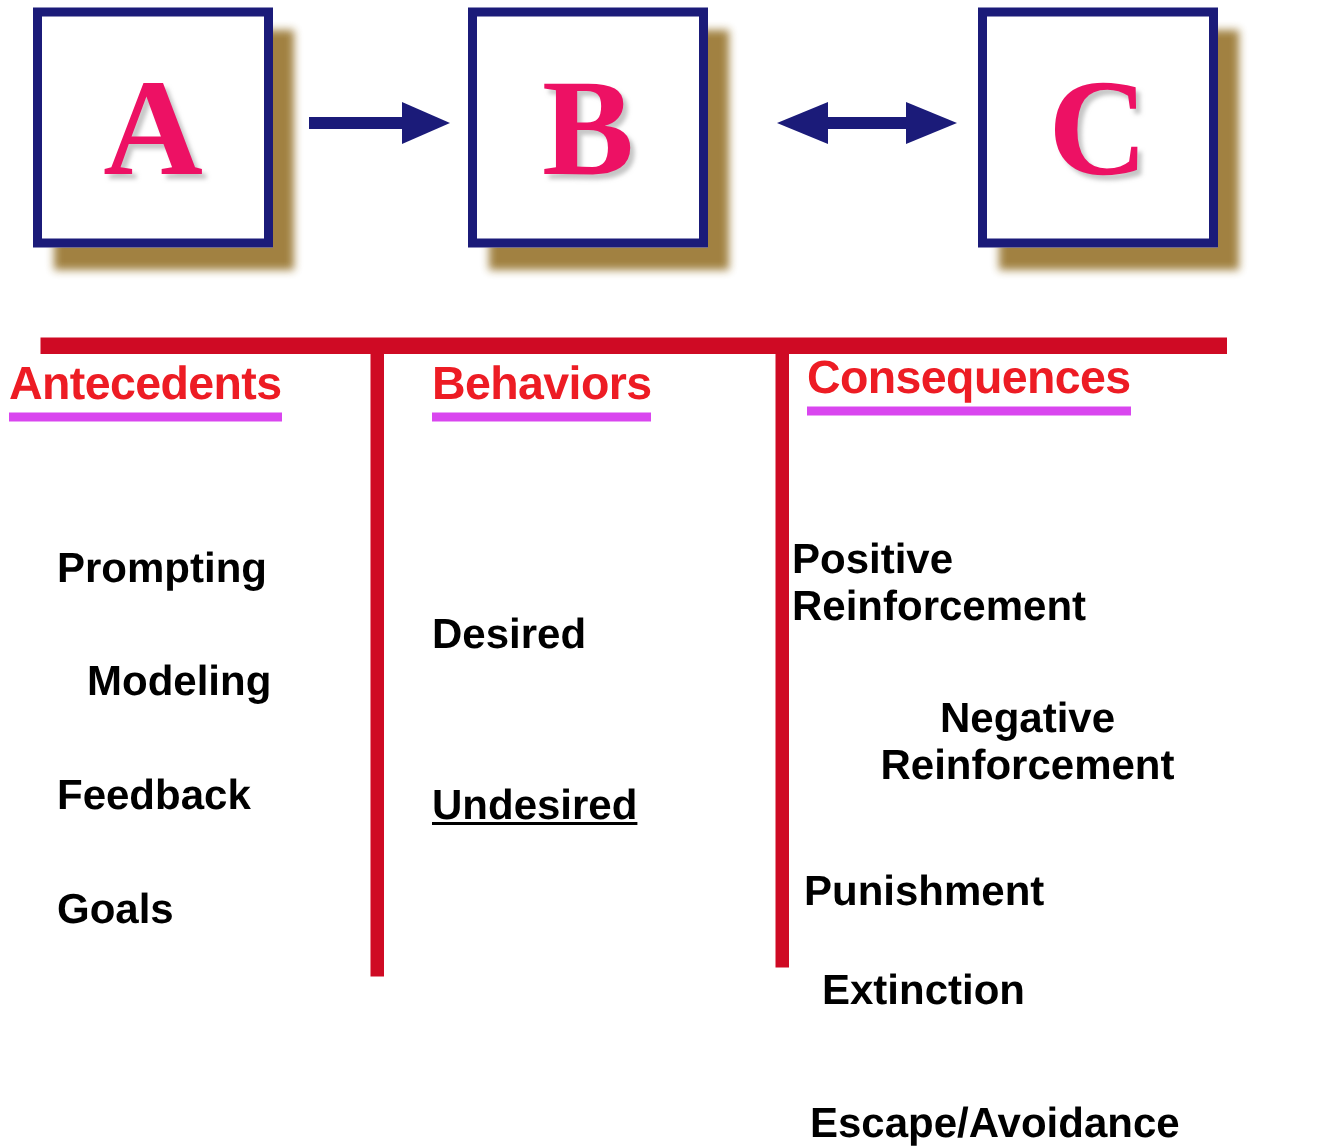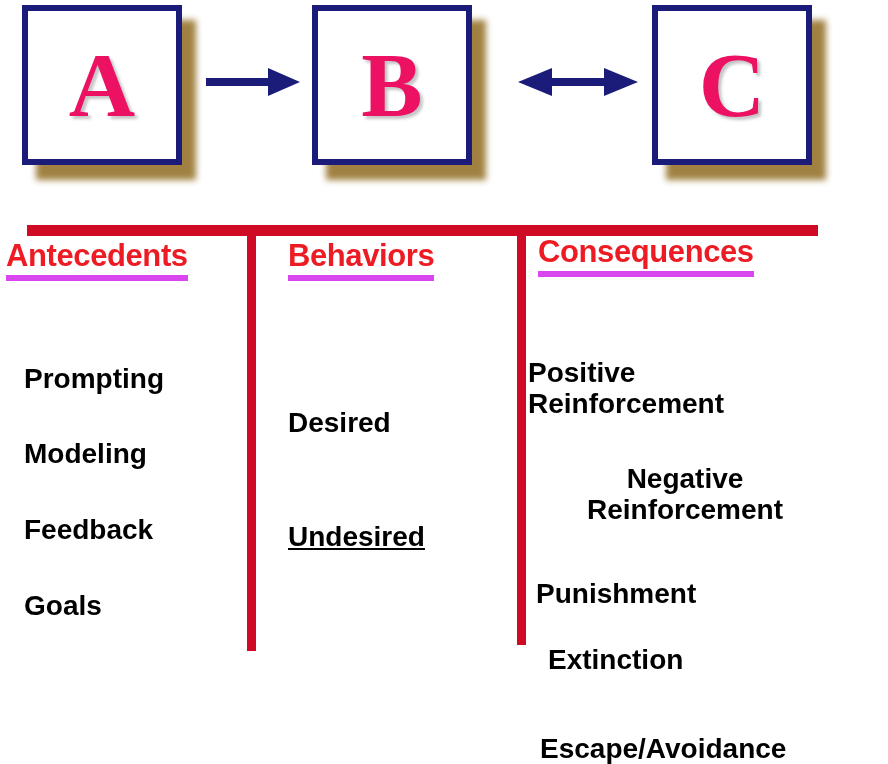--- a/index.html
+++ b/index.html
@@ -110,23 +110,23 @@
   .col-item {
     color: #000000;
     font-weight: bold;
     font-size: 28px;
     line-height: 1.12;
     white-space: pre-line;
   }
 
   
   #ant-items { position: relative; }
-  .ant-item { position: absolute; left: 24px; }
+  .ant-item { position: absolute; left: 38px; }
   .ant-item:nth-child(1) { top: 82px; }
-  .ant-item:nth-child(2) { top: 157px; }
+  .ant-item:nth-child(2) { top: 157px; margin-left: 20px; }
   .ant-item:nth-child(3) { top: 233px; }
   .ant-item:nth-child(4) { top: 309px; }
 
   
   #beh-items { position: relative; }
   .beh-item { position: absolute; left: 30px; }
   .beh-item:nth-child(1) { top: 126px; }
   .beh-item:nth-child(2) { top: 240px; text-decoration: underline; }
 
   

